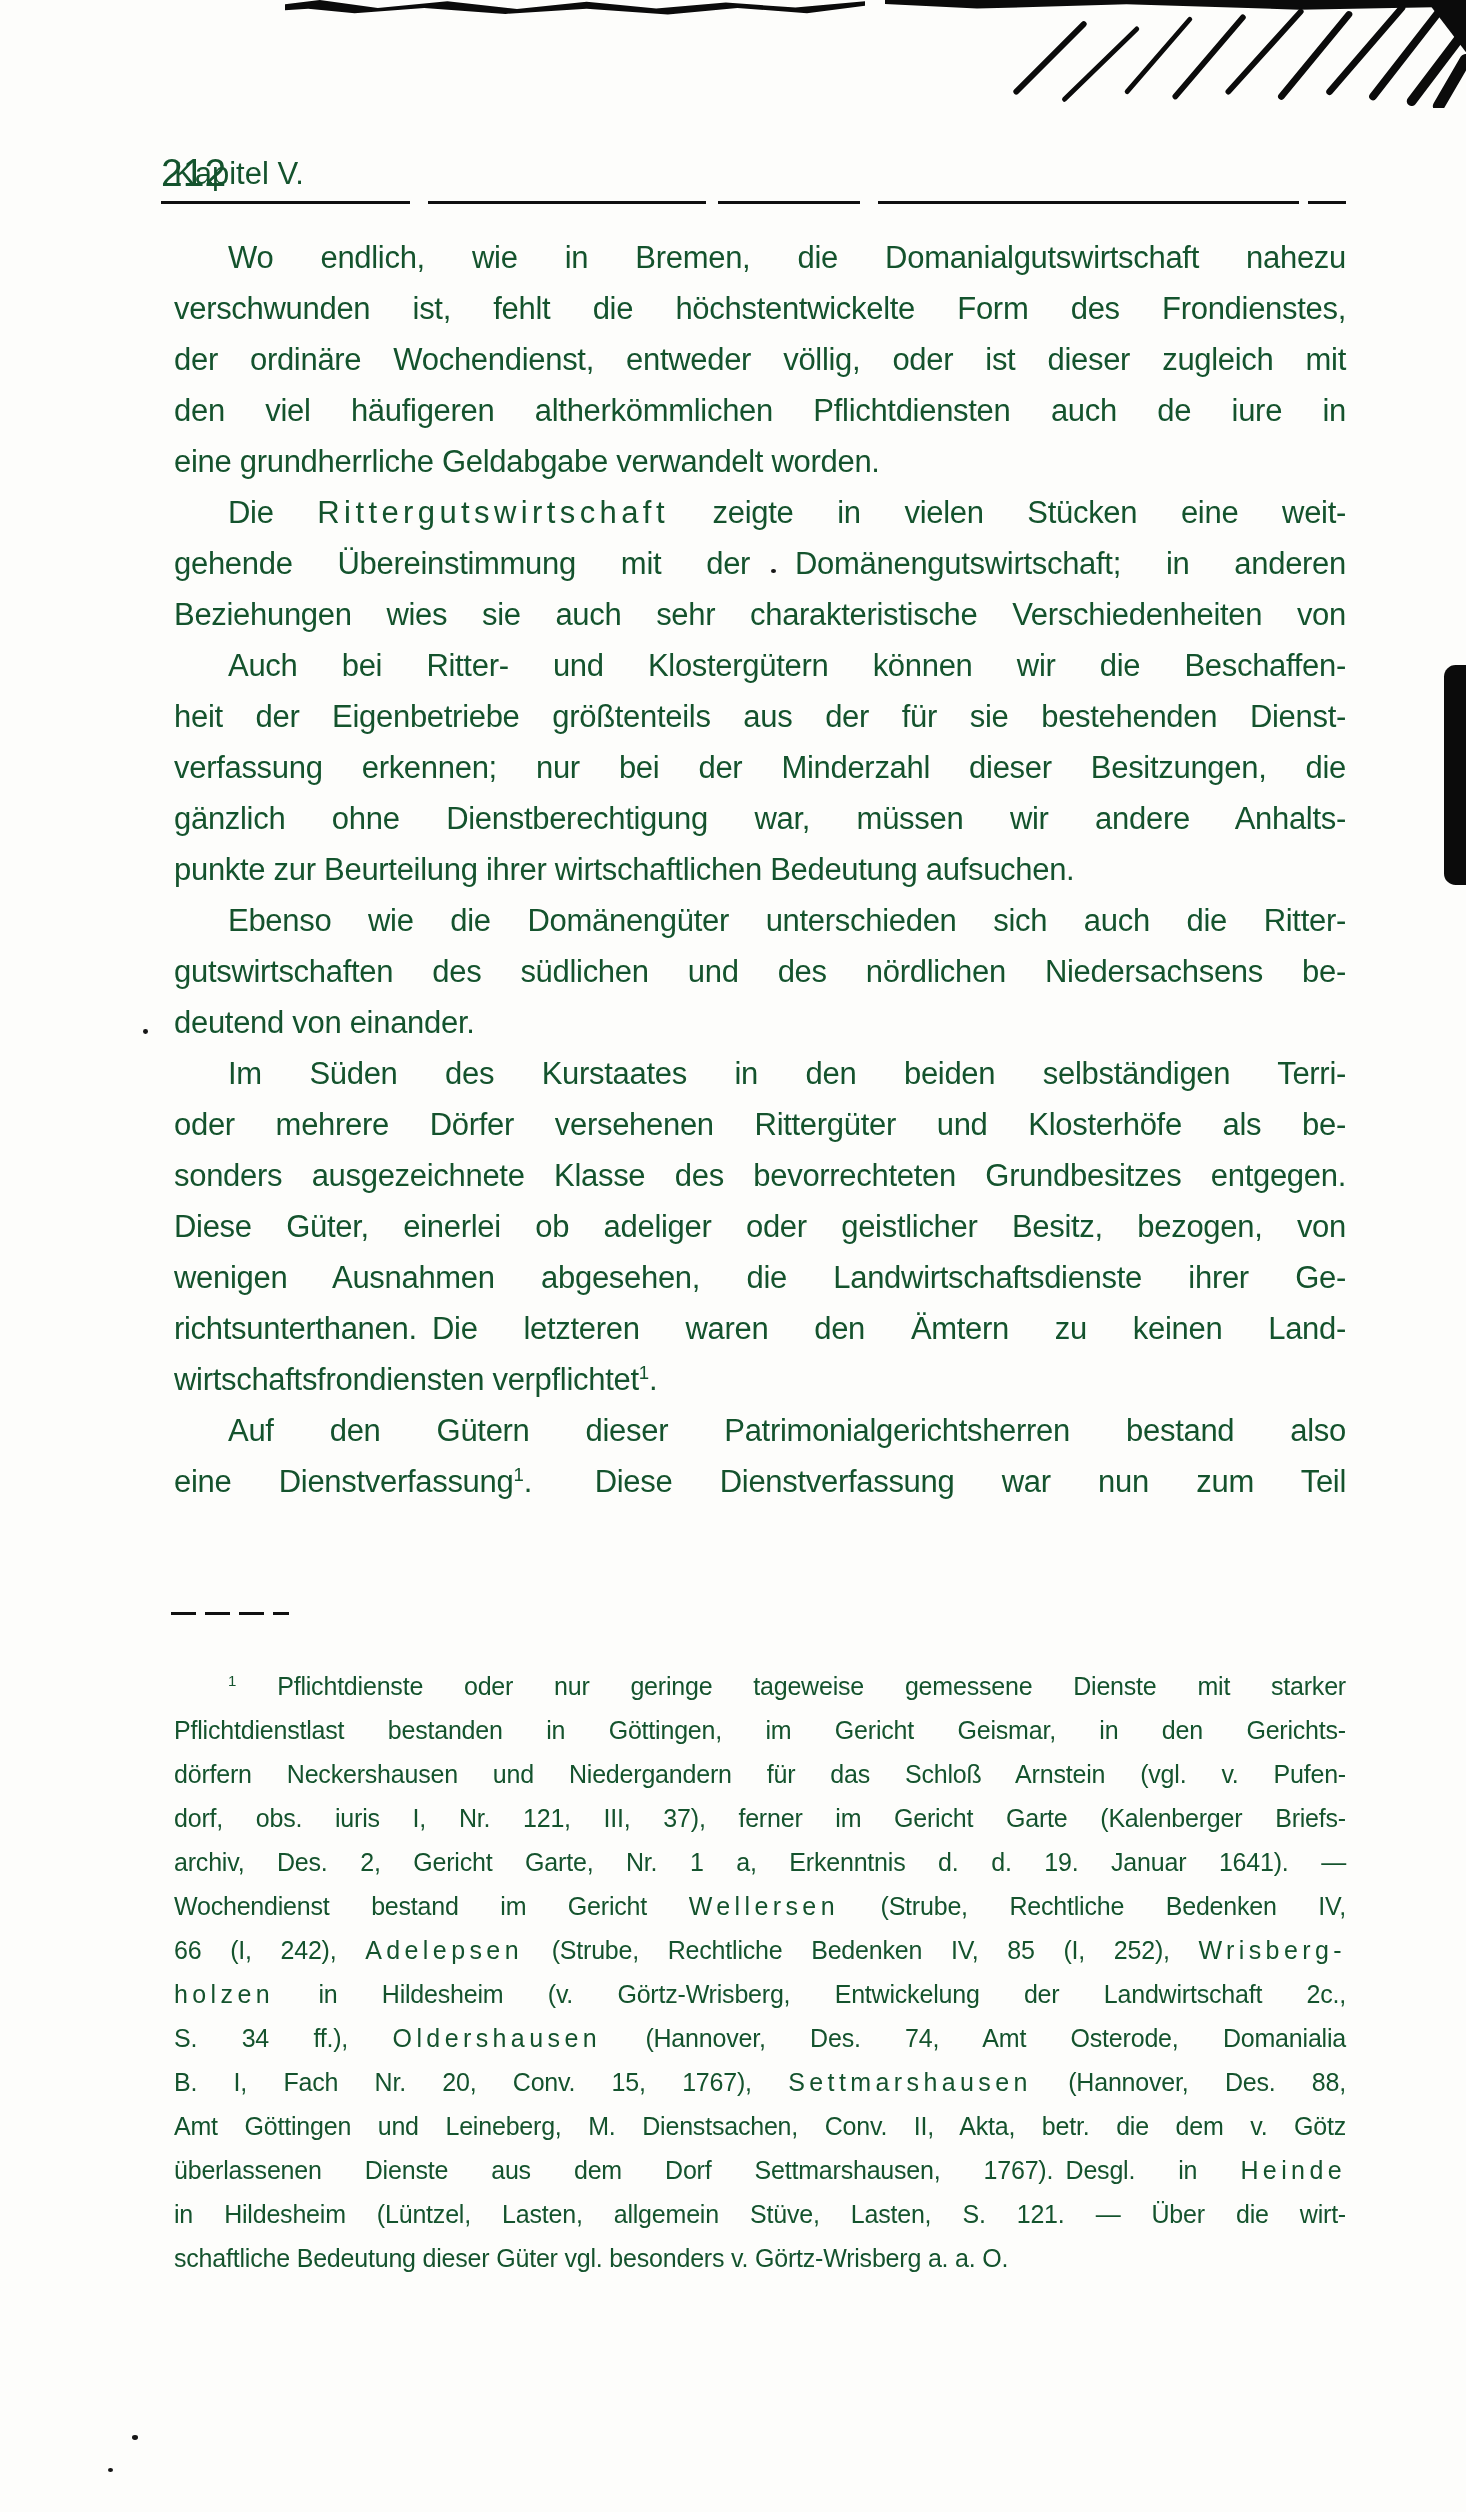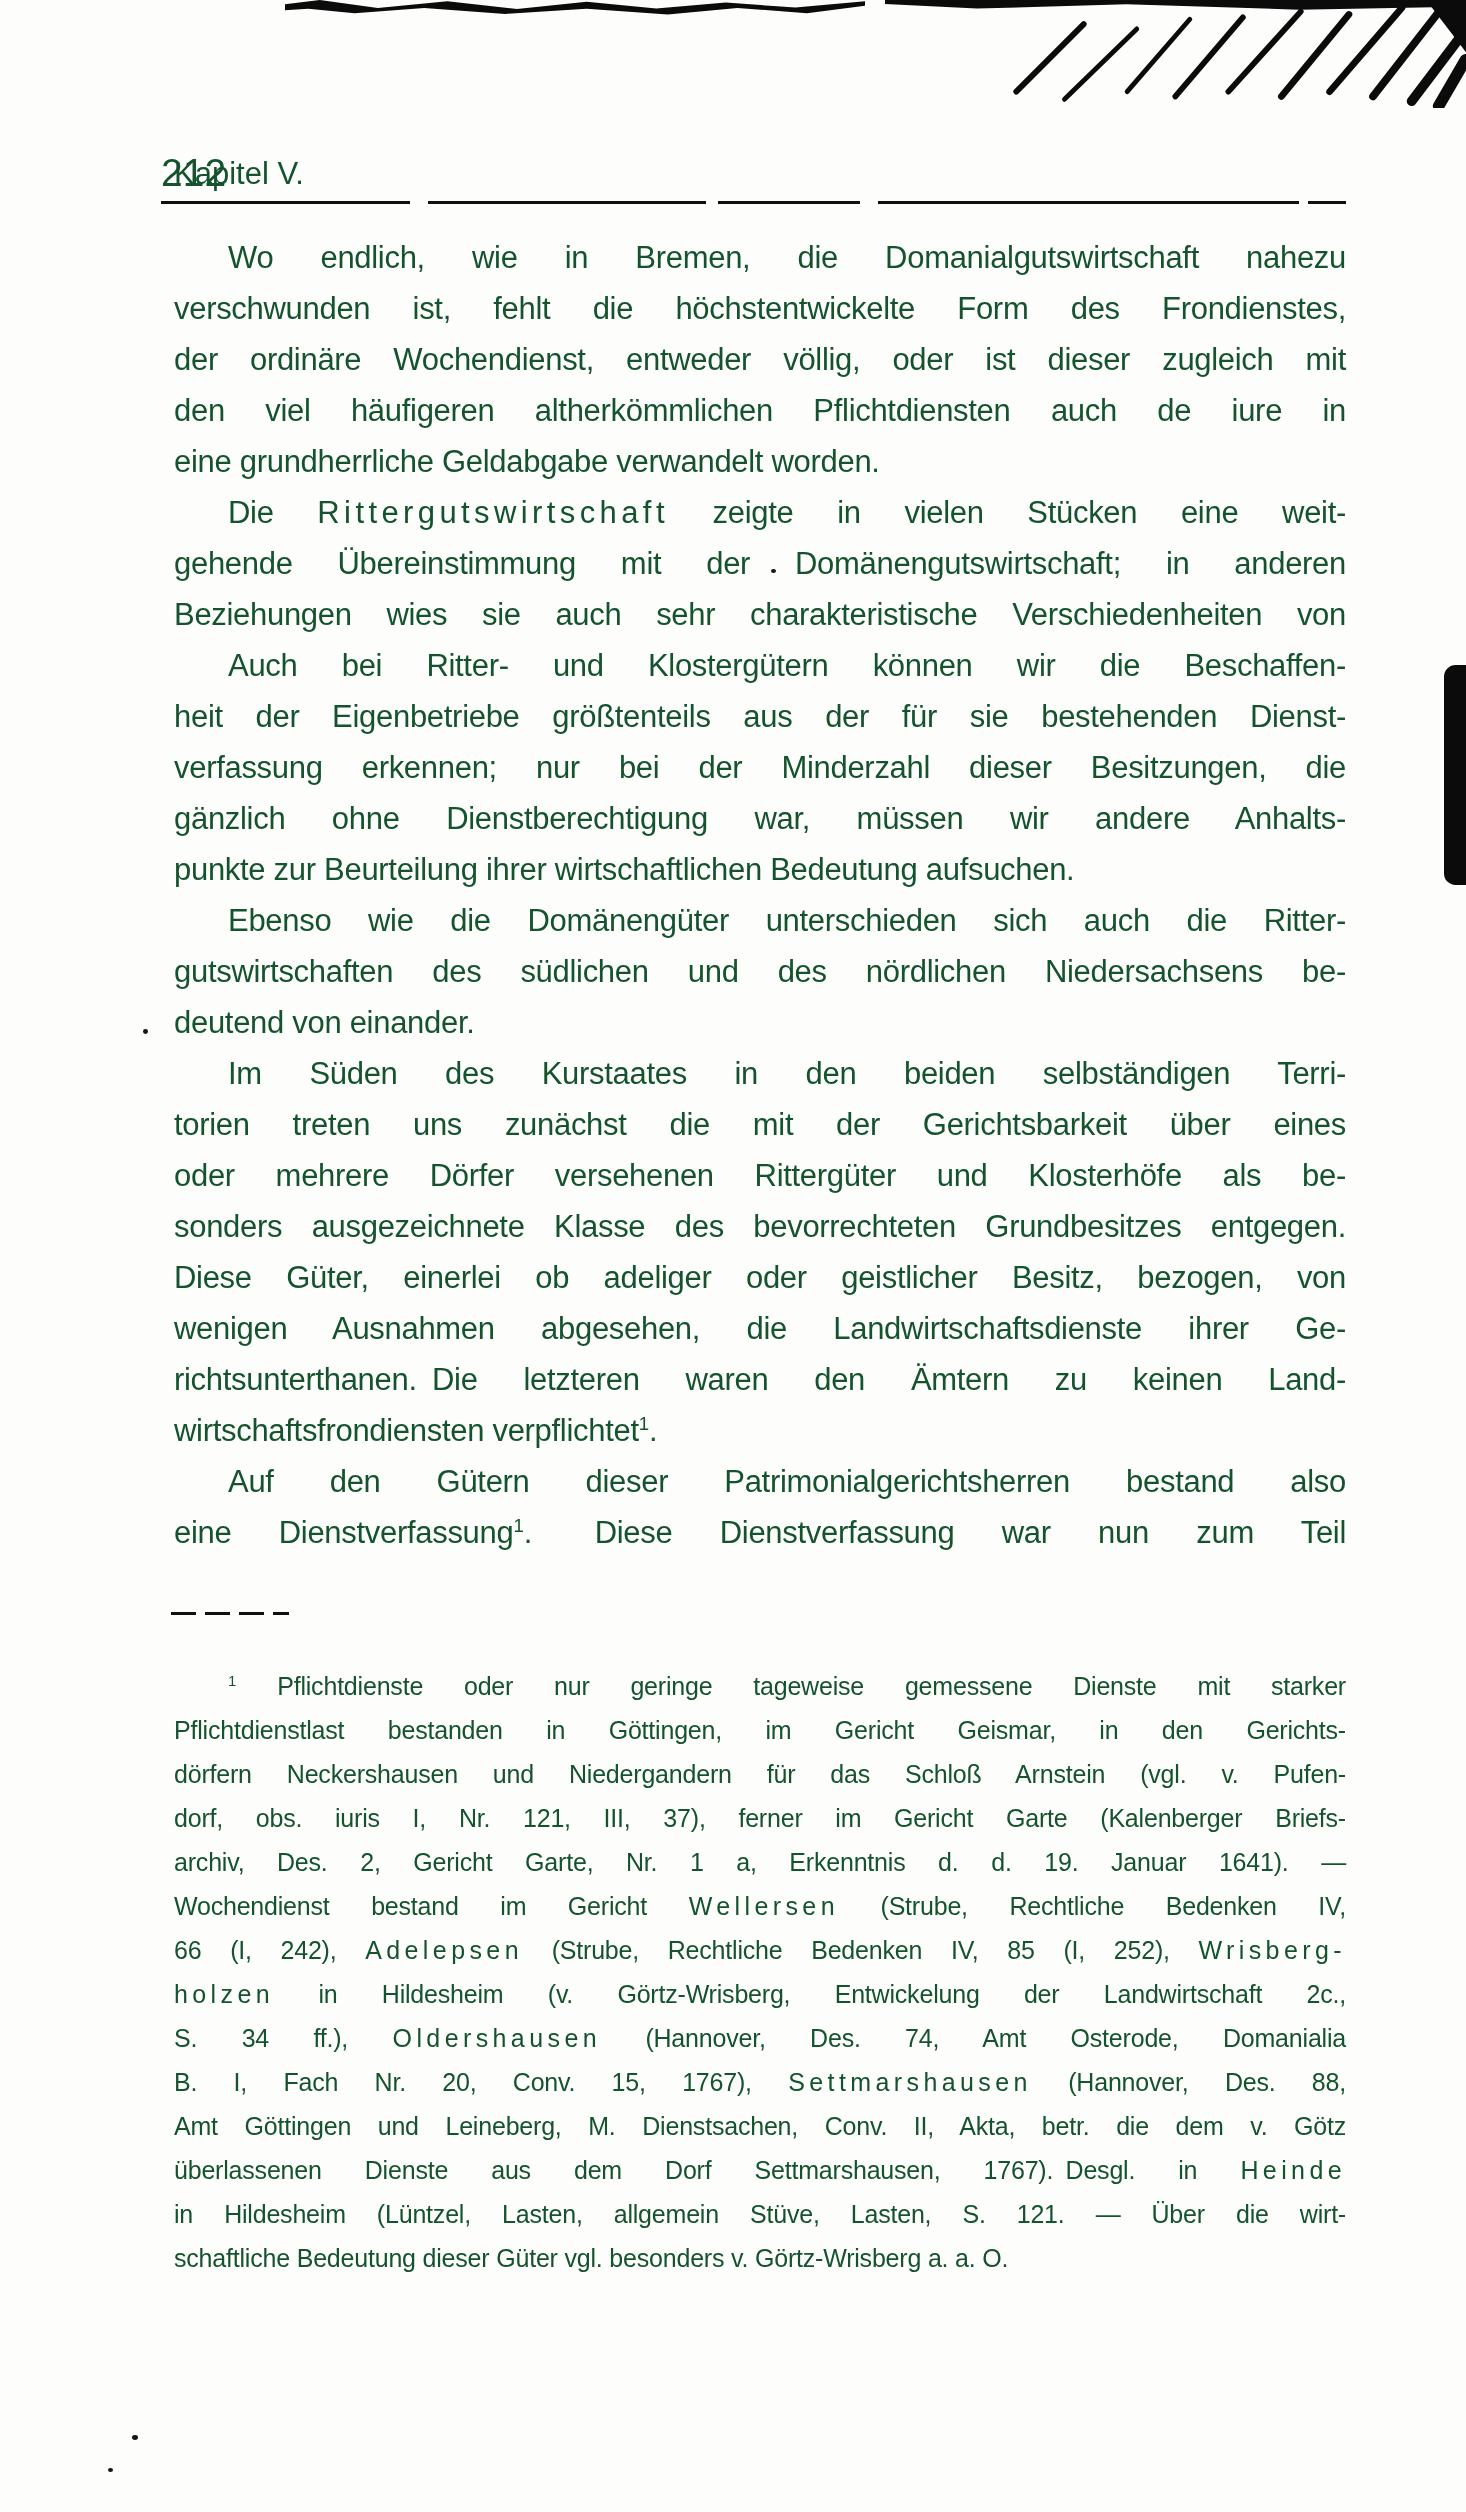--- a/index.html
+++ b/index.html
@@ -87,21 +87,20 @@
       <div class="tline"><span>Beziehungen wies sie auch sehr charakteristische Verschiedenheiten von</span></div>
       <div class="tline indent"><span>Auch bei Ritter- und Klostergütern können wir die Beschaffen-</span></div>
       <div class="tline"><span>heit der Eigenbetriebe größtenteils aus der für sie bestehenden Dienst-</span></div>
       <div class="tline"><span>verfassung erkennen; nur bei der Minderzahl dieser Besitzungen, die</span></div>
       <div class="tline"><span>gänzlich ohne Dienstberechtigung war, müssen wir andere Anhalts-</span></div>
       <div class="tline noj"><span>punkte zur Beurteilung ihrer wirtschaftlichen Bedeutung aufsuchen.</span></div>
       <div class="tline indent"><span>Ebenso wie die Domänengüter unterschieden sich auch die Ritter-</span></div>
       <div class="tline"><span>gutswirtschaften des südlichen und des nördlichen Niedersachsens be-</span></div>
       <div class="tline noj"><span>deutend von einander.</span></div>
       <div class="tline indent"><span>Im Süden des Kurstaates in den beiden selbständigen Terri-</span></div>
-      <div class="tline"><span>torien treten uns zunächst die mit der Gerichtsbarkeit über eines</span></div>
       <div class="tline"><span>oder mehrere Dörfer versehenen Rittergüter und Klosterhöfe als be-</span></div>
       <div class="tline"><span>sonders ausgezeichnete Klasse des bevorrechteten Grundbesitzes entgegen.</span></div>
       <div class="tline"><span>Diese Güter, einerlei ob adeliger oder geistlicher Besitz, bezogen, von</span></div>
       <div class="tline"><span>wenigen Ausnahmen abgesehen, die Landwirtschaftsdienste ihrer Ge-</span></div>
       <div class="tline"><span>richtsunterthanen. Die letzteren waren den Ämtern zu keinen Land-</span></div>
       <div class="tline noj"><span>wirtschaftsfrondiensten verpflichtet</span><span class="sup">1</span><span>.</span></div>
       <div class="tline indent"><span>Auf den Gütern dieser Patrimonialgerichtsherren bestand also</span></div>
       <div class="tline"><span>eine Dienstverfassung</span><span class="sup">1</span><span>.  Diese Dienstverfassung war nun zum Teil</span></div>
     </main>
 

